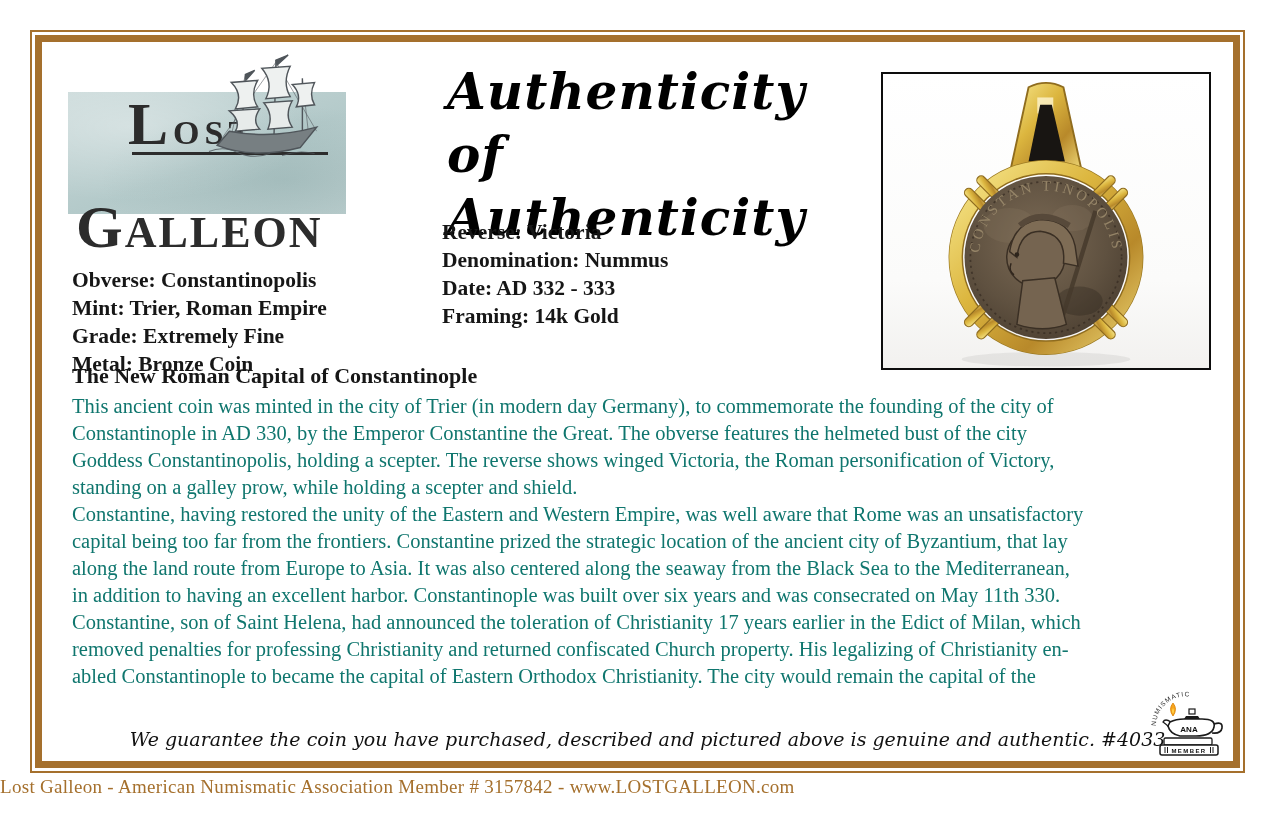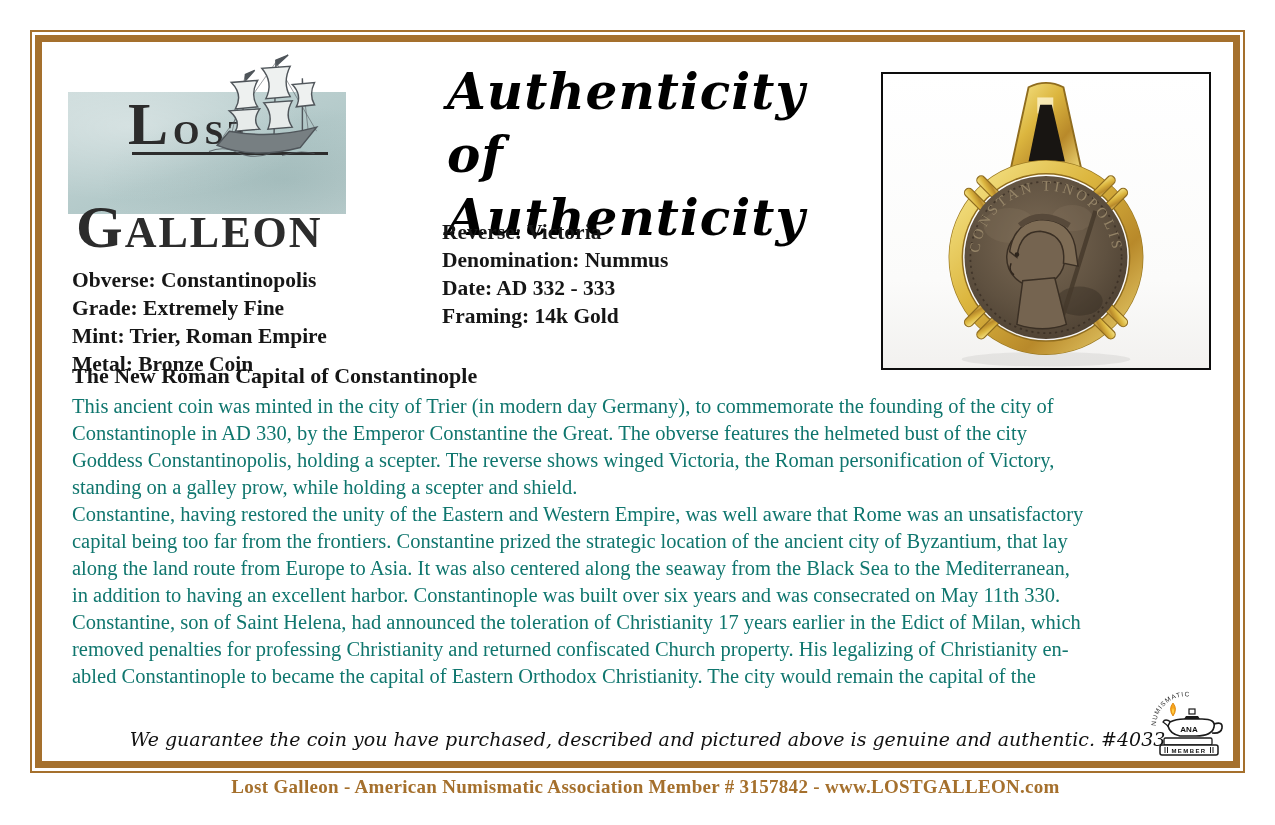--- a/index.html
+++ b/index.html
@@ -59,22 +59,22 @@
   .desc-line { font-size:20.5px; line-height:27px; white-space:nowrap; color:#0f766e; }
   
   .guarantee {
     position:absolute; left:0; right:0; top:686px; text-align:center;
     font-family:"DejaVu Serif", serif; font-style:italic; font-size:19px; color:#111;padding-left:20px;
   }
   
   .ana { position:absolute; left:1098px; top:646px; width:96px; height:72px; }
   
   .footer {
-    position:absolute; left:16px; right:0; top:776px; text-align:center;
-    color:var(--brown); font-size:19px; font-weight:bold; letter-spacing:0.3px;
+    position:absolute; left:0; right:0; top:776px; 
+    color:var(--brown); font-size:19px; font-weight:normal; letter-spacing:0.3px;
   }
 </style>
 </head>
 <body>
 
 <div class="frame">
   <div class="frame-inner">
 
     <div class="logo">
       <div class="logo-line1">LOST</div>
@@ -167,22 +167,22 @@
 
         <path id="legendArc" d="M110,122 m-46,0 a46,46 0 1 1 92,0" fill="none"></path>
         <text font-size="10" letter-spacing="2.2" fill="#9b8a6c" opacity="0.9" font-family="Liberation Serif, serif">
           <textPath href="#legendArc" startOffset="2%">CONSTAN TINOPOLIS</textPath>
         </text>
       </svg>
     </div>
 
     <div class="details left">
       <div>Obverse: Constantinopolis</div>
+      <div>Mint: Trier, Roman Empire</div>
       <div>Grade: Extremely Fine</div>
-      <div>Mint: Trier, Roman Empire</div>
       <div>Metal: Bronze Coin</div>
     </div>
     <div class="details right">
       <div>Reverse: Victoria</div>
       <div>Denomination: Nummus</div>
       <div>Date: AD 332 - 333</div>
       <div>Framing: 14k Gold</div>
     </div>
 
     <div class="desc">

